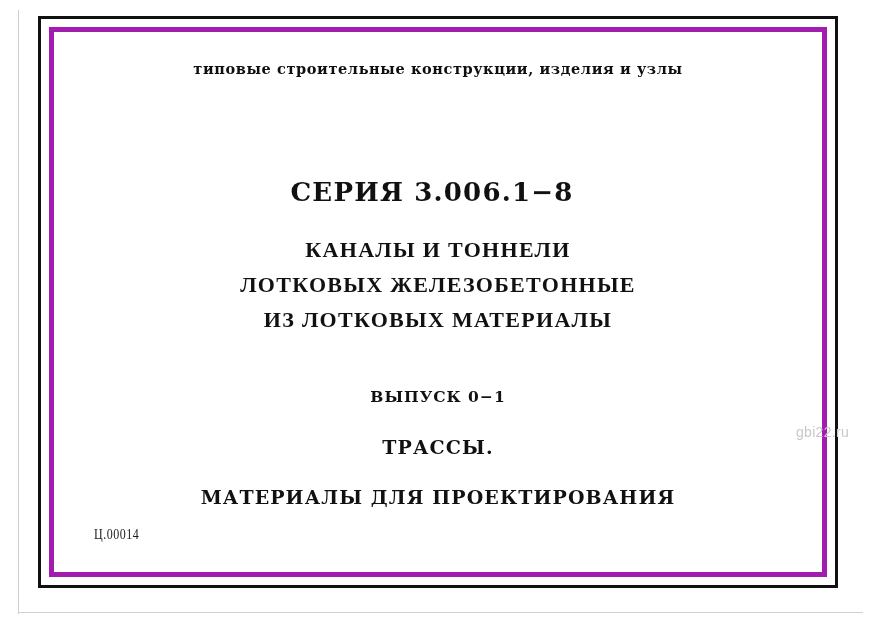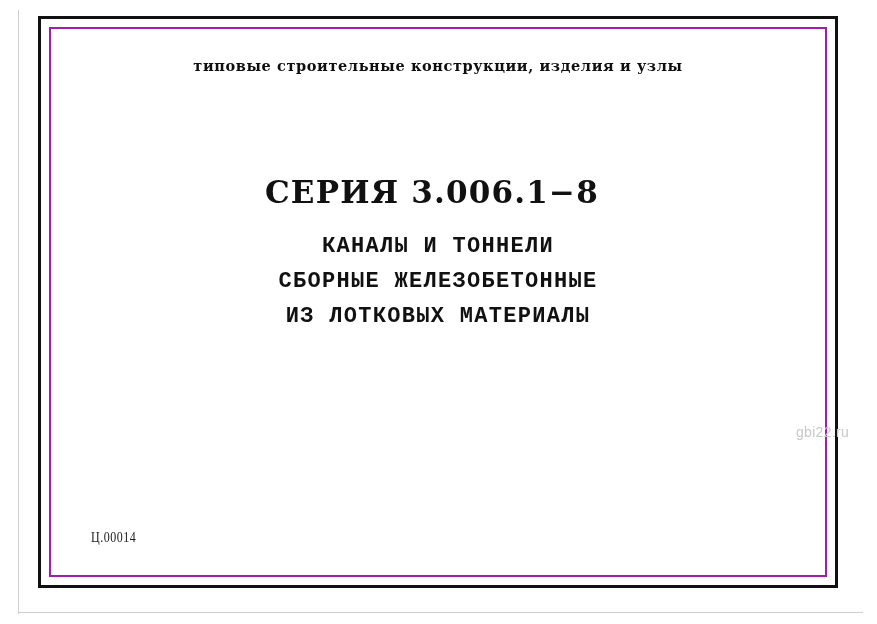--- a/index.html
+++ b/index.html
@@ -51,21 +51,21 @@
     height: 572px;
     border: 3px solid #111111;
     box-sizing: border-box;
   }
   .frame-inner {
     position: absolute;
     left: 8px;
     top: 8px;
     right: 8px;
     bottom: 8px;
-    border: 2px solid #a21caf;
+    border: 5px solid #a21caf;
     box-sizing: border-box;
   }
 
   .content {
     position: absolute;
     left: 0;
     top: 0;
     width: 100%;
     height: 100%;
     text-align: center;
@@ -83,32 +83,32 @@
     color: #0f0f0f;
   }
 
   .series-line {
     position: absolute;
     top: 145px;
     left: 0;
     right: 12px;
     font-family: "DejaVu Serif", serif;
     font-weight: bold;
-    font-size: 31px;
+    font-size: 26px;
     letter-spacing: 1.2px;
   }
 
   .title-block {
     position: absolute;
     top: 200px;
     left: 0;
     right: 0;
   }
   .title-line {
-    font-family: Liberation Mono, monospace;
+    font-family: Liberation Serif, serif;
     font-weight: bold;
     font-size: 22px;
     letter-spacing: 1.3px;
     line-height: 35px;
     white-space: nowrap;
   }
 
   .issue-block {
     position: absolute;
     top: 355px;
@@ -169,24 +169,29 @@
   <div class="frame">
     <div class="frame-inner">
       <div class="content">
 
         <div class="top-line">типовые строительные конструкции, изделия и узлы</div>
 
         <div class="series-line">СЕРИЯ 3.006.1−8</div>
 
         <div class="title-block">
           <div class="title-line">КАНАЛЫ И ТОННЕЛИ</div>
-          <div class="title-line">СБОРНЫЕ ЖЕЛЕЗОБЕТОННЫЕ</div>
+          <div class="title-line">ЛОТКОВЫХ ЖЕЛЕЗОБЕТОННЫЕ</div>
           <div class="title-line">ИЗ ЛОТКОВЫХ МАТЕРИАЛЫ</div>
         </div>
 
+        <div class="issue-block">
+          <div class="issue-line">ВЫПУСК 0−1</div>
+          <div class="sub-line">ТРАССЫ.</div>
+          <div class="sub-line-2">МАТЕРИАЛЫ ДЛЯ ПРОЕКТИРОВАНИЯ</div>
+        </div>
 
         <div class="corner-code">Ц.00014</div>
 
       </div>
     </div>
   </div>
 
   <div class="watermark">gbi22.ru</div>
 
 </div>

